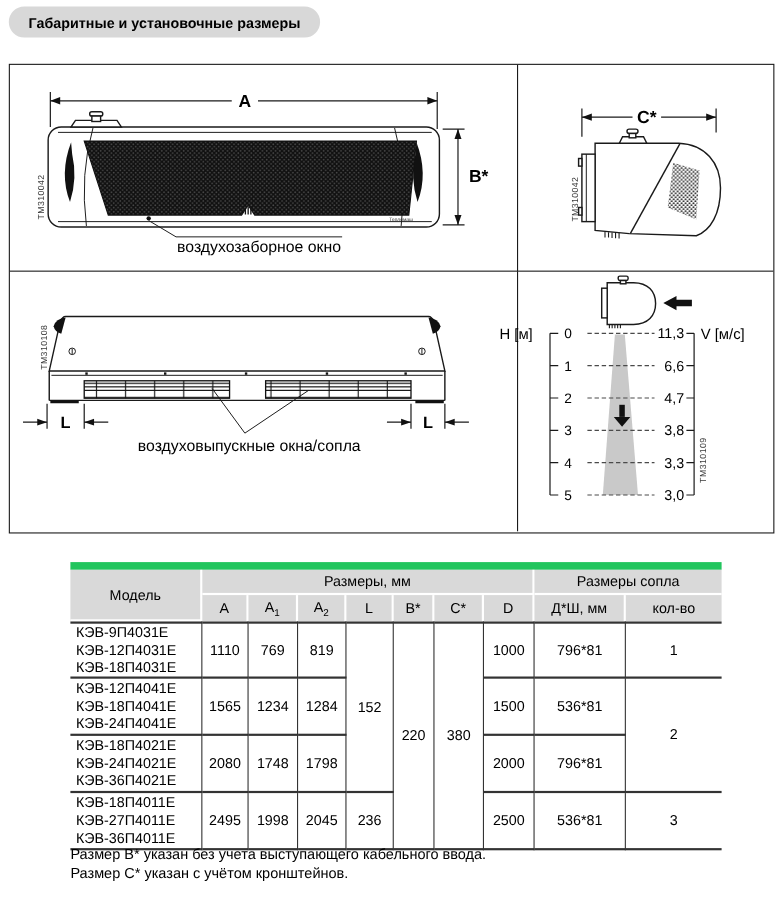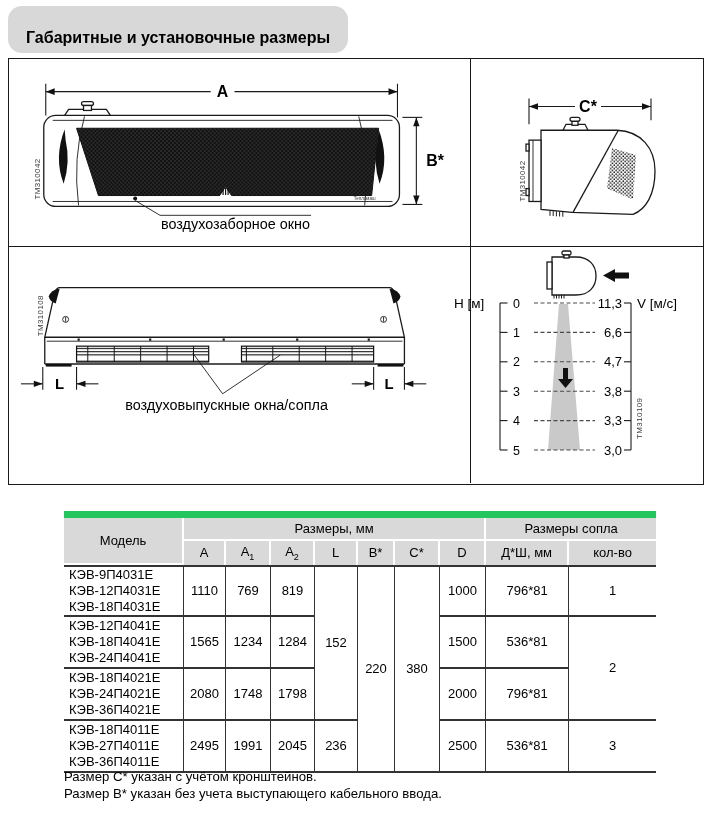--- a/index.html
+++ b/index.html
@@ -1,21 +1,21 @@
 <!DOCTYPE html>
 <html><head>
 <meta charset="utf-8">
 <style>
   html,body{margin:0;padding:0;background:#fff;}
   body{font-family:"Liberation Sans","DejaVu Sans",sans-serif;color:#000;}
   .page{position:relative;width:712px;height:815px;background:#fff;overflow:hidden;}
 
   
   .title-pill{position:absolute;left:8px;top:6px;display:inline-block;background:#d8d8d8;
-    border-radius:14px;padding:23px 18px 6px 18px;font-size:16px;font-weight:bold;}
+    border-radius:14px;padding:7px 18px 6px 18px;font-size:13px;font-weight:bold;}
 
   
   .draw-box{position:absolute;left:8px;top:58px;width:696px;height:427px;
     border:1.5px solid #1a1a1a;box-sizing:border-box;}
   .q{position:absolute;box-sizing:border-box;}
   .q1{left:0;top:0;width:462px;height:188px;border-right:1.5px solid #1a1a1a;border-bottom:1.5px solid #1a1a1a;}
   .q2{left:462px;top:0;width:232px;height:188px;border-bottom:1.5px solid #1a1a1a;}
   .q3{left:0;top:188px;width:462px;height:236px;border-right:1.5px solid #1a1a1a;}
   .q4{left:443px;top:188px;width:232px;height:236px;}
   .q svg{display:block;width:100%;height:100%;}
@@ -387,29 +387,29 @@
           <td>2000</td>
           <td>796*81</td>
         </tr>
         <tr>
           <td class="model">
             <div>КЭВ-18П4011Е</div>
             <div>КЭВ-27П4011Е</div>
             <div>КЭВ-36П4011Е</div>
           </td>
           <td>2495</td>
-          <td>1991</td>
+          <td>1998</td>
           <td>2045</td>
           <td>236</td>
           <td>2500</td>
           <td>536*81</td>
           <td class="last">3</td>
         </tr>
       </tbody>
     </table>
   </div>
 
   <div class="notes">
+    <div>Размер B* указан без учета выступающего кабельного ввода.</div>
     <div>Размер C* указан с учётом кронштейнов.</div>
-    <div>Размер B* указан без учета выступающего кабельного ввода.</div>
   </div>
 
 </div>
 
 </body></html>

